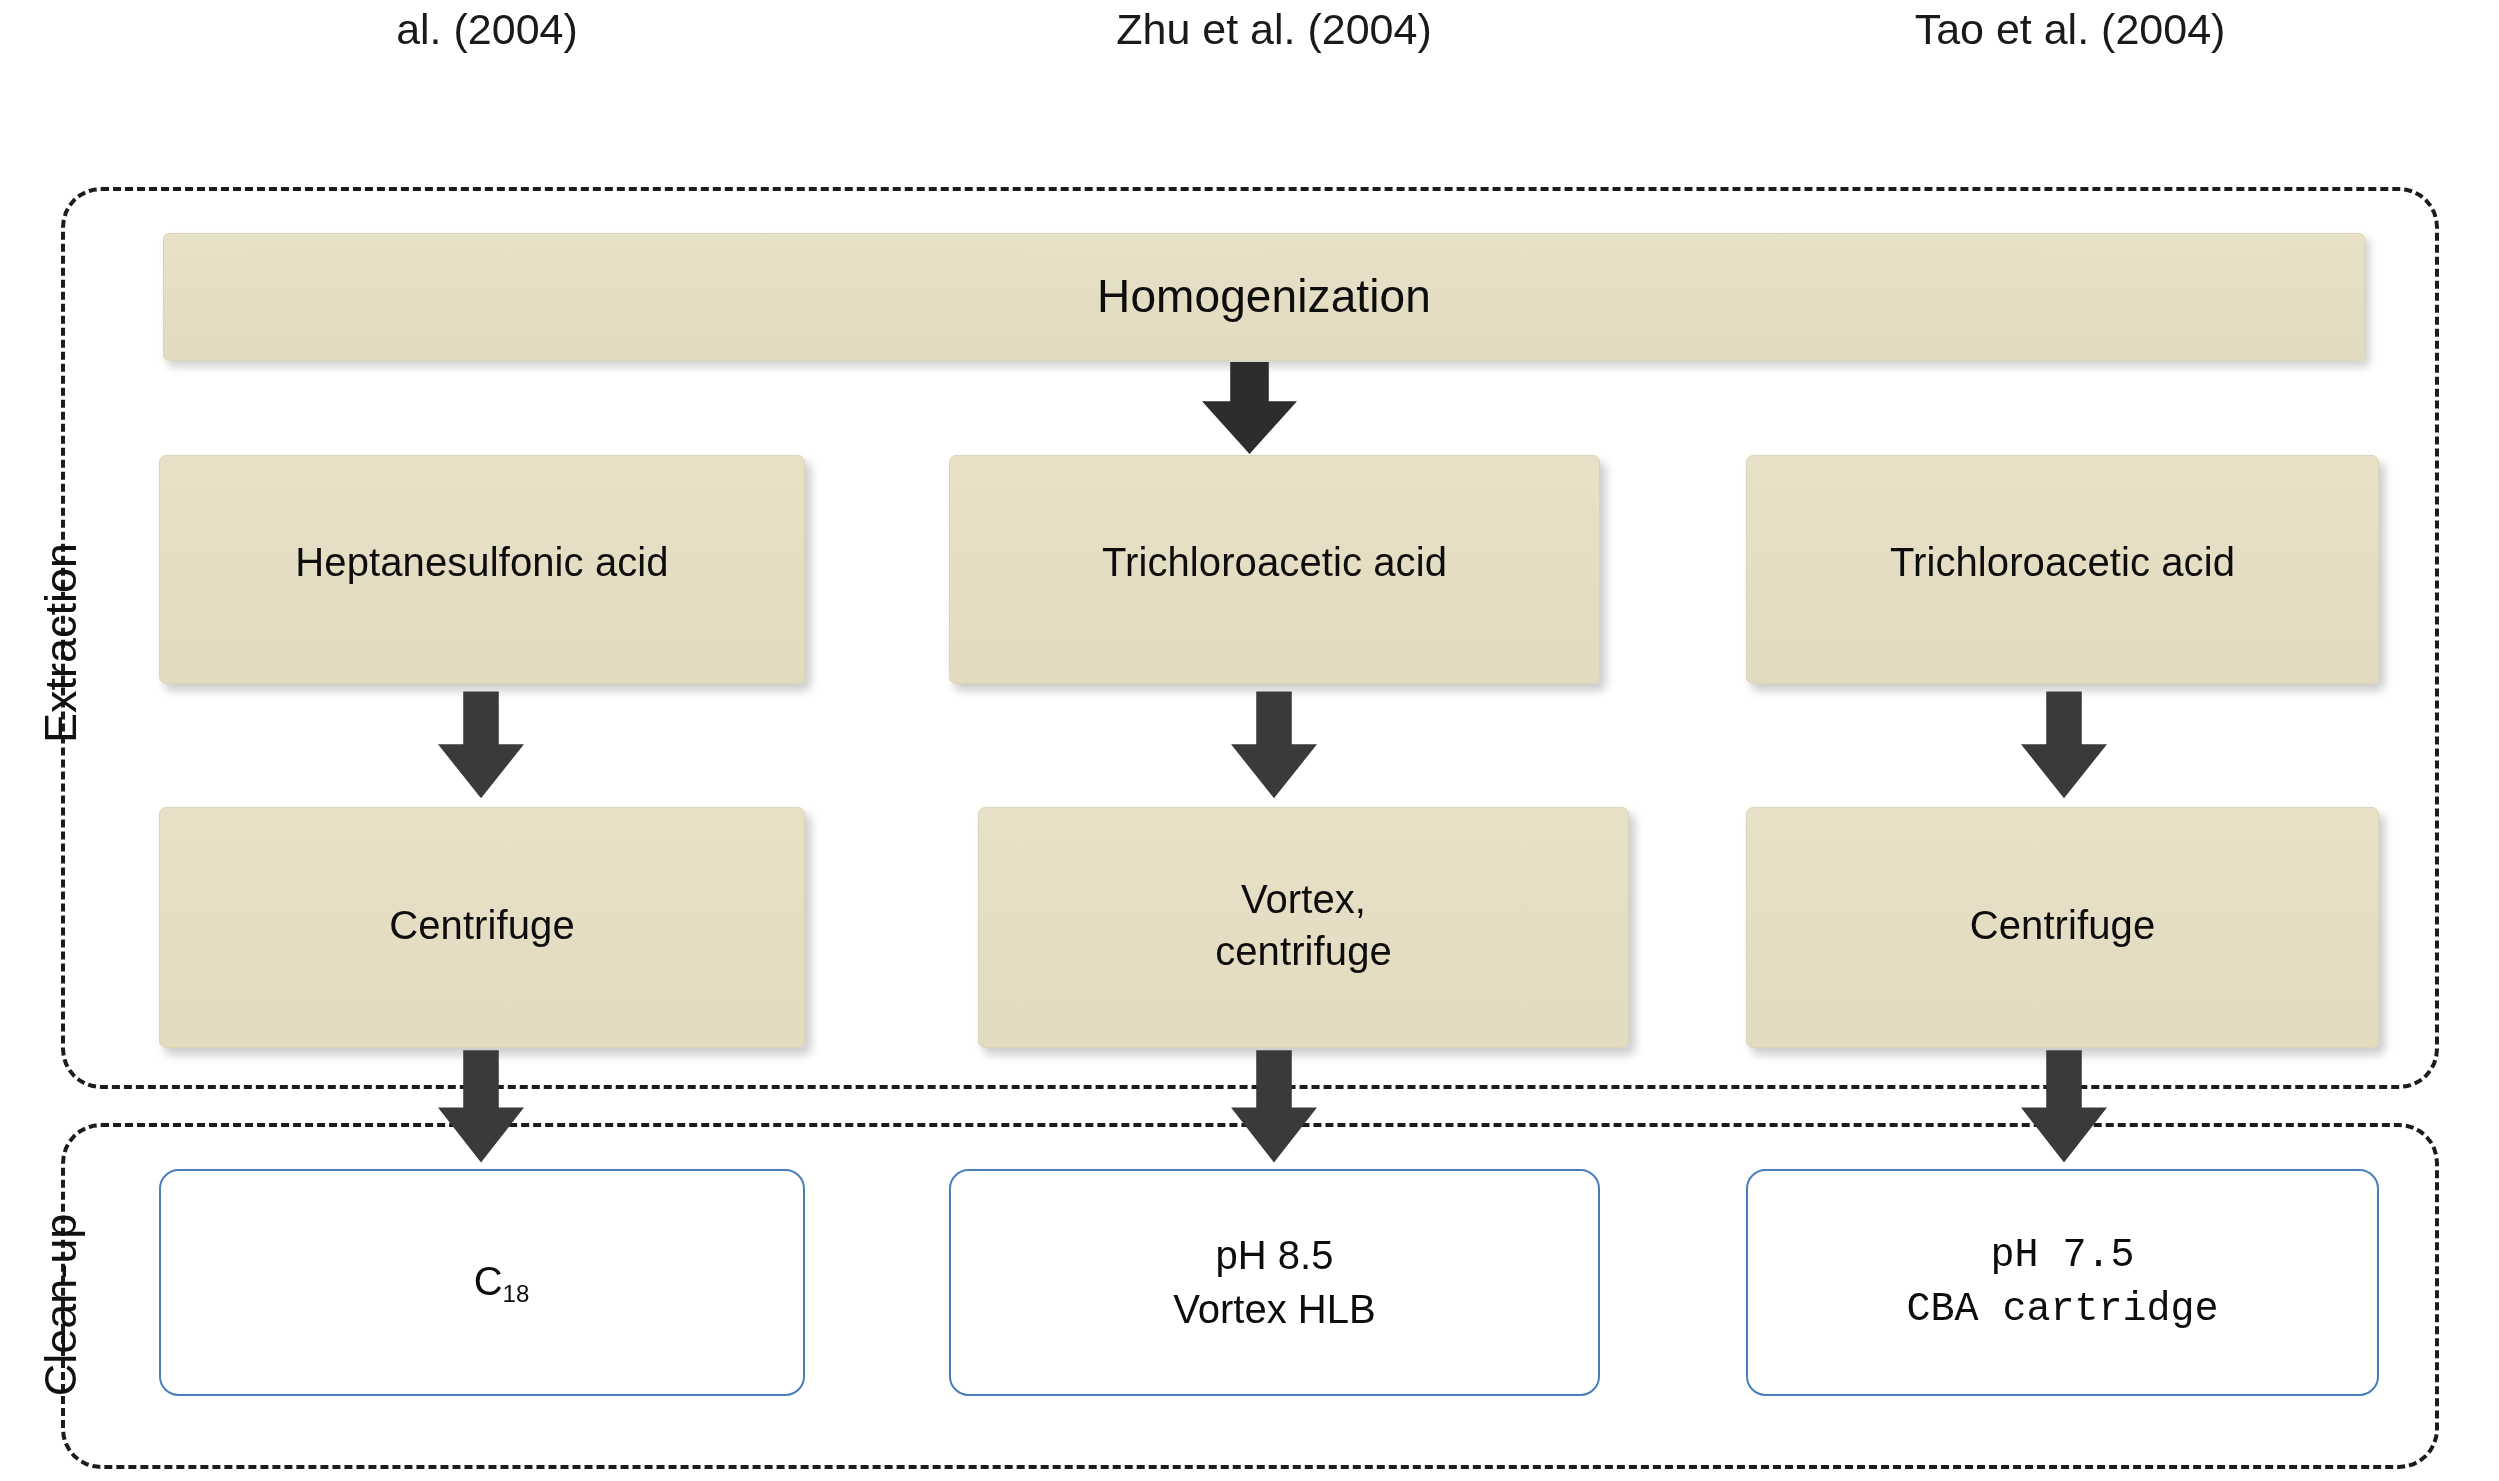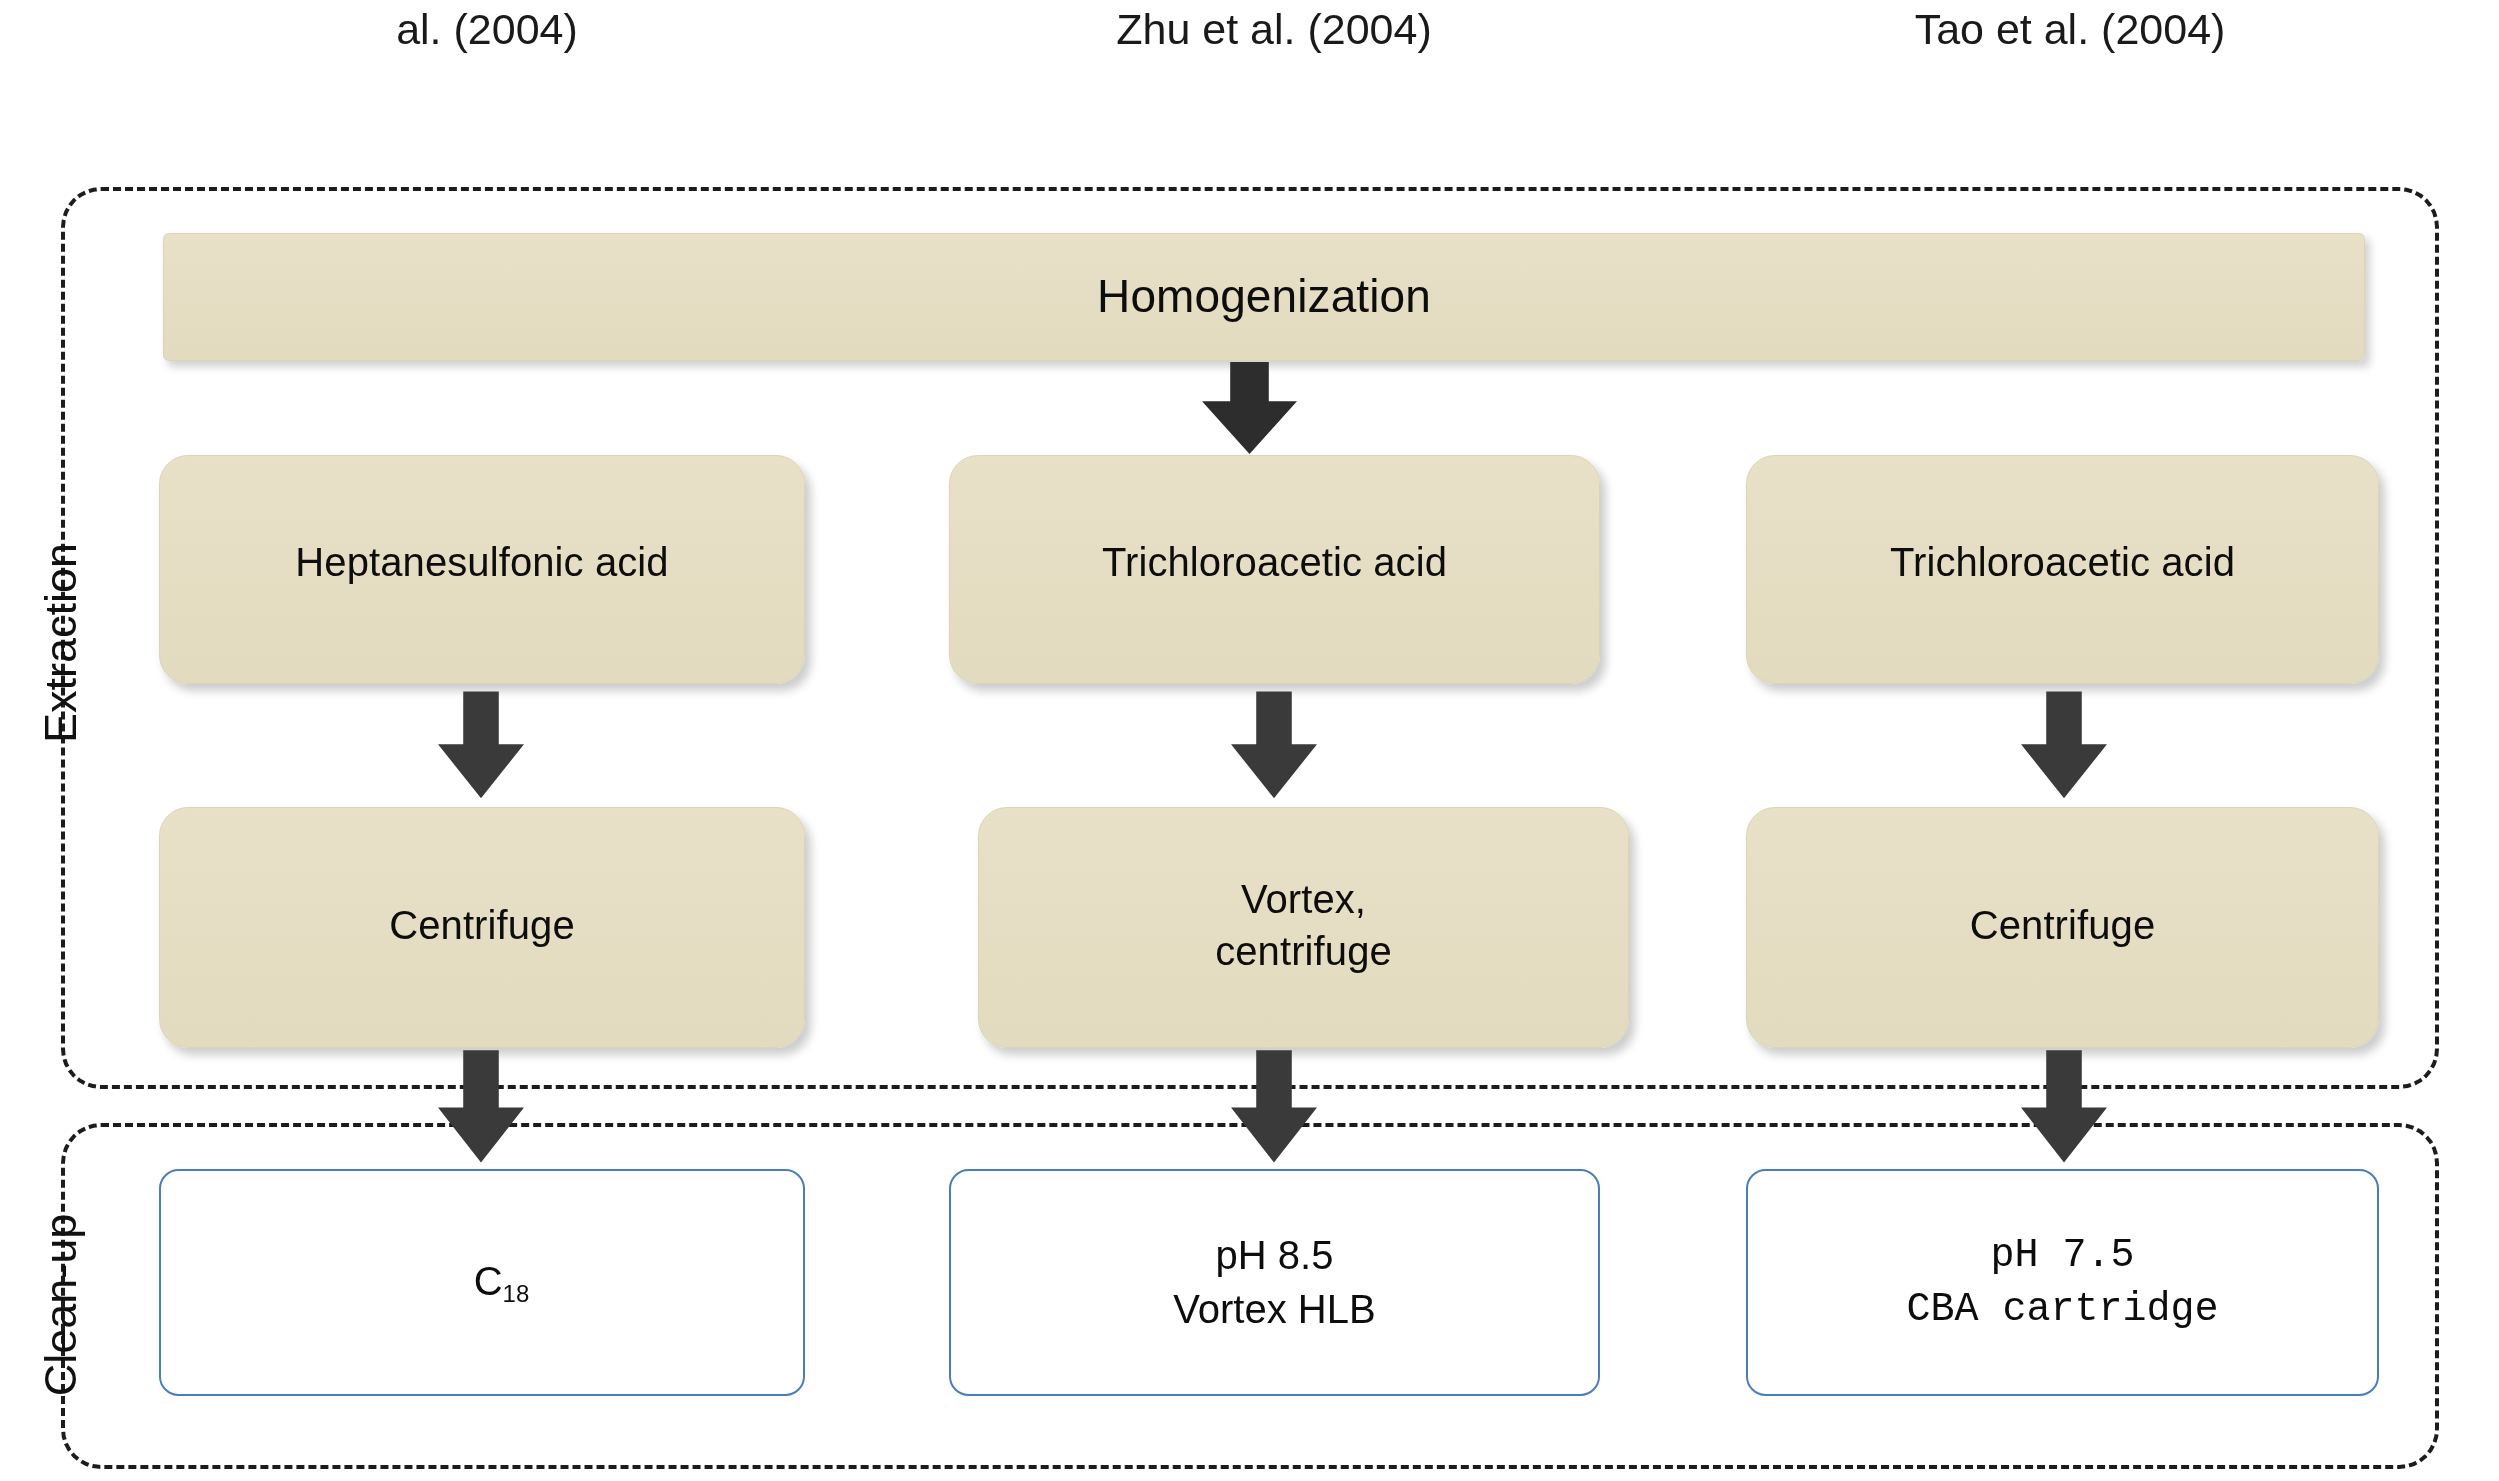--- a/index.html
+++ b/index.html
@@ -14,21 +14,21 @@
   .dashed-group{position:absolute;border:4px dashed #1c1c1c;border-radius:40px;
                 box-sizing:border-box;background:transparent;}
 
   
   .side-label{position:absolute;font-size:45px;color:#111;white-space:nowrap;
               transform-origin:center center;transform:rotate(-90deg);}
 
   
   .beige-box{position:absolute;box-sizing:border-box;
       background:linear-gradient(180deg,#e8e1c8 0%,#e5dec4 42%,#e3dbbf 100%);
-      border:1.2px solid #dcd4b6;border-radius:29px;
+      border:1.2px solid #dcd4b6;border-radius:7px;
       box-shadow:5.8px 7px 9.2px rgba(0,0,0,0.20);
       display:flex;align-items:center;justify-content:center;}
   .beige-box.wide{border-radius:5.8px;box-shadow:4.6px 5.8px 8px rgba(0,0,0,0.18);}
   .beige-label{font-size:40px;color:#0d0d0d;text-align:center;line-height:1.30;
                letter-spacing:0.1px;}
   .beige-label.big{font-size:46px;}
   
   .nudge-up{transform:translateY(-8px);}
   .nudge-up2{transform:translateY(-3.5px);}
 

